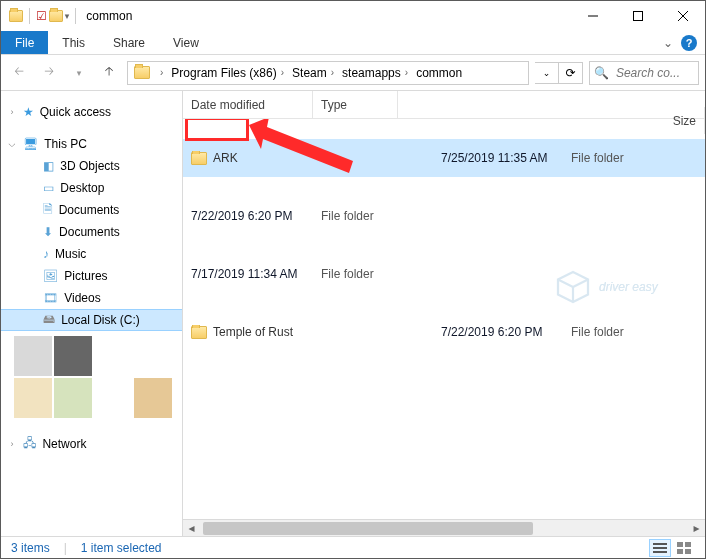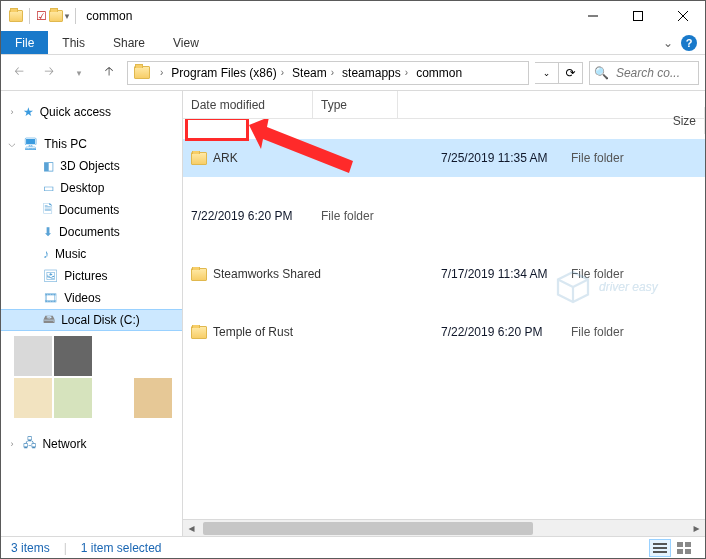--- a/index.html
+++ b/index.html
@@ -223,24 +223,20 @@
         <div class="cell date">7/25/2019 11:35 AM</div>
         <div class="cell type">File folder</div>
         <div class="cell size"></div>
       </div>
       <div class="row">
         <div class="cell date">7/22/2019 6:20 PM</div>
         <div class="cell type">File folder</div>
         <div class="cell size"></div>
       </div>
       <div class="row">
-        <div class="cell name">
-            <span class="folder-ico"></span>
-            <span>Steamworks Shared</span>
-          </div>
         <div class="cell date">7/17/2019 11:34 AM</div>
         <div class="cell type">File folder</div>
         <div class="cell size"></div>
       </div>
       <div class="row">
         <div class="cell name">
             <span class="folder-ico"></span>
             <span>Temple of Rust</span>
           </div>
         <div class="cell date">7/22/2019 6:20 PM</div>

